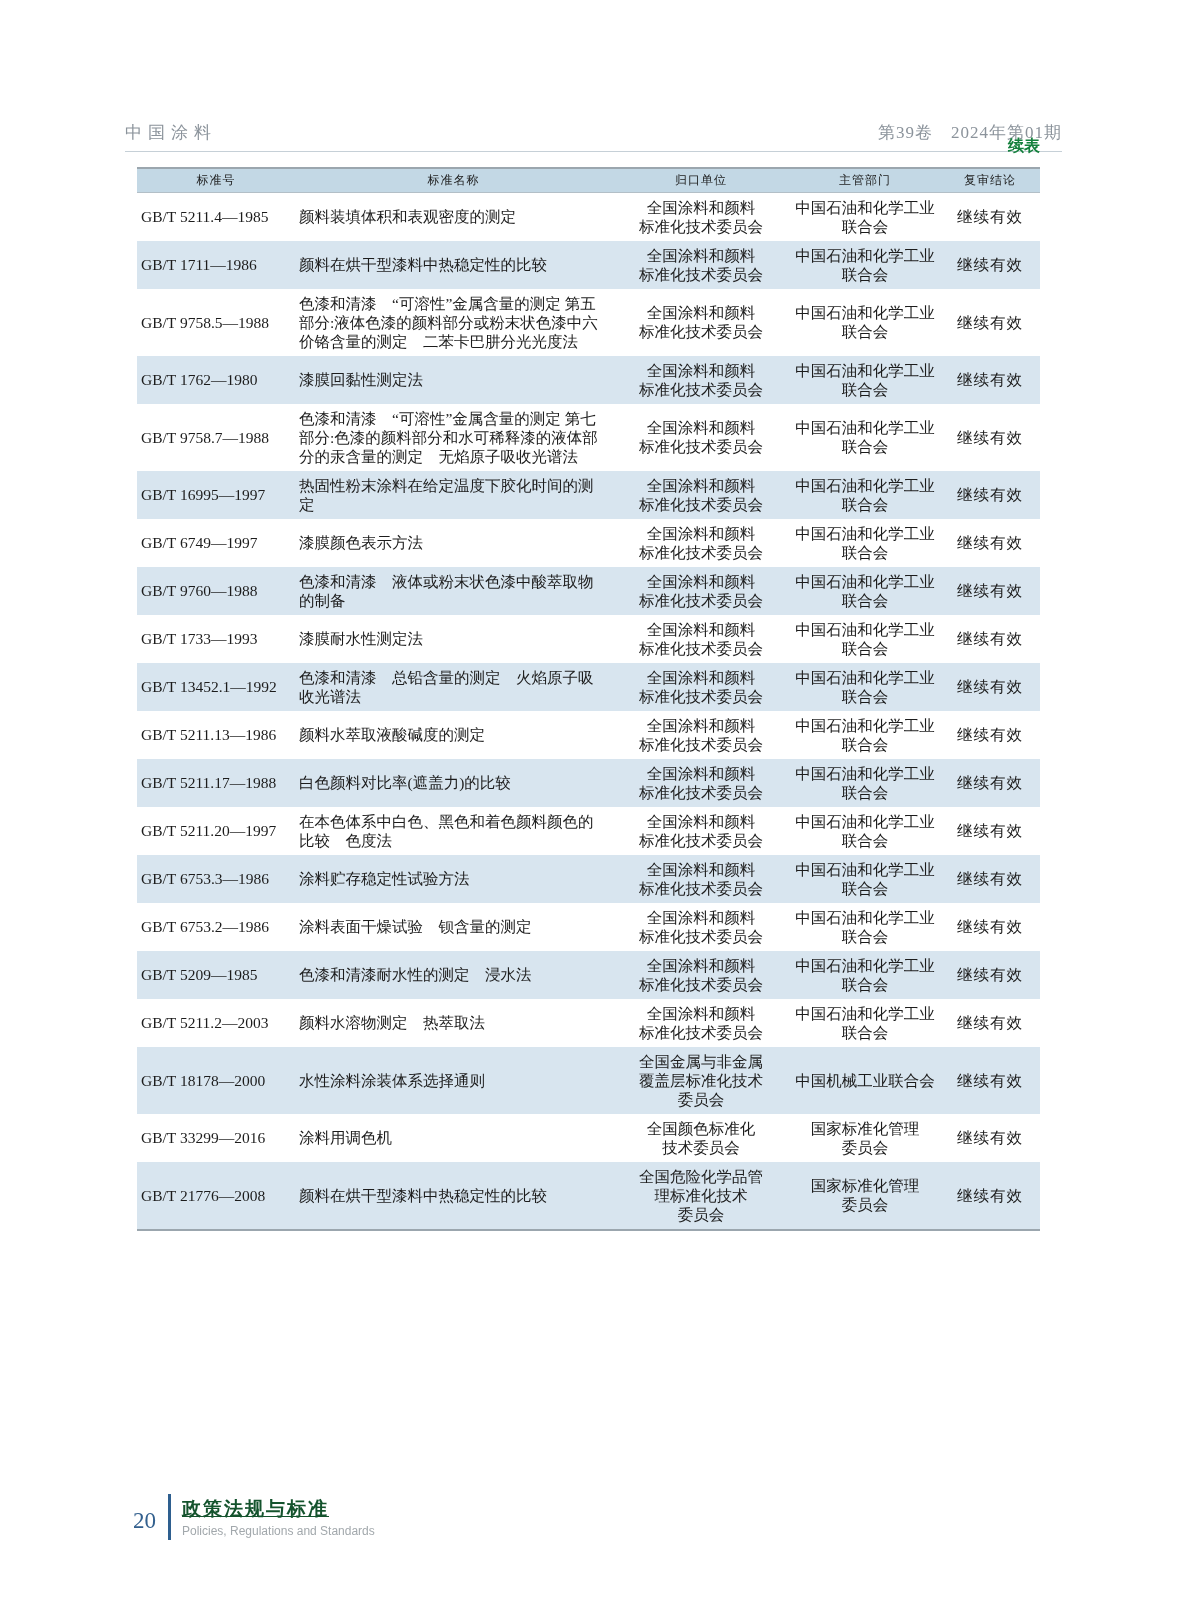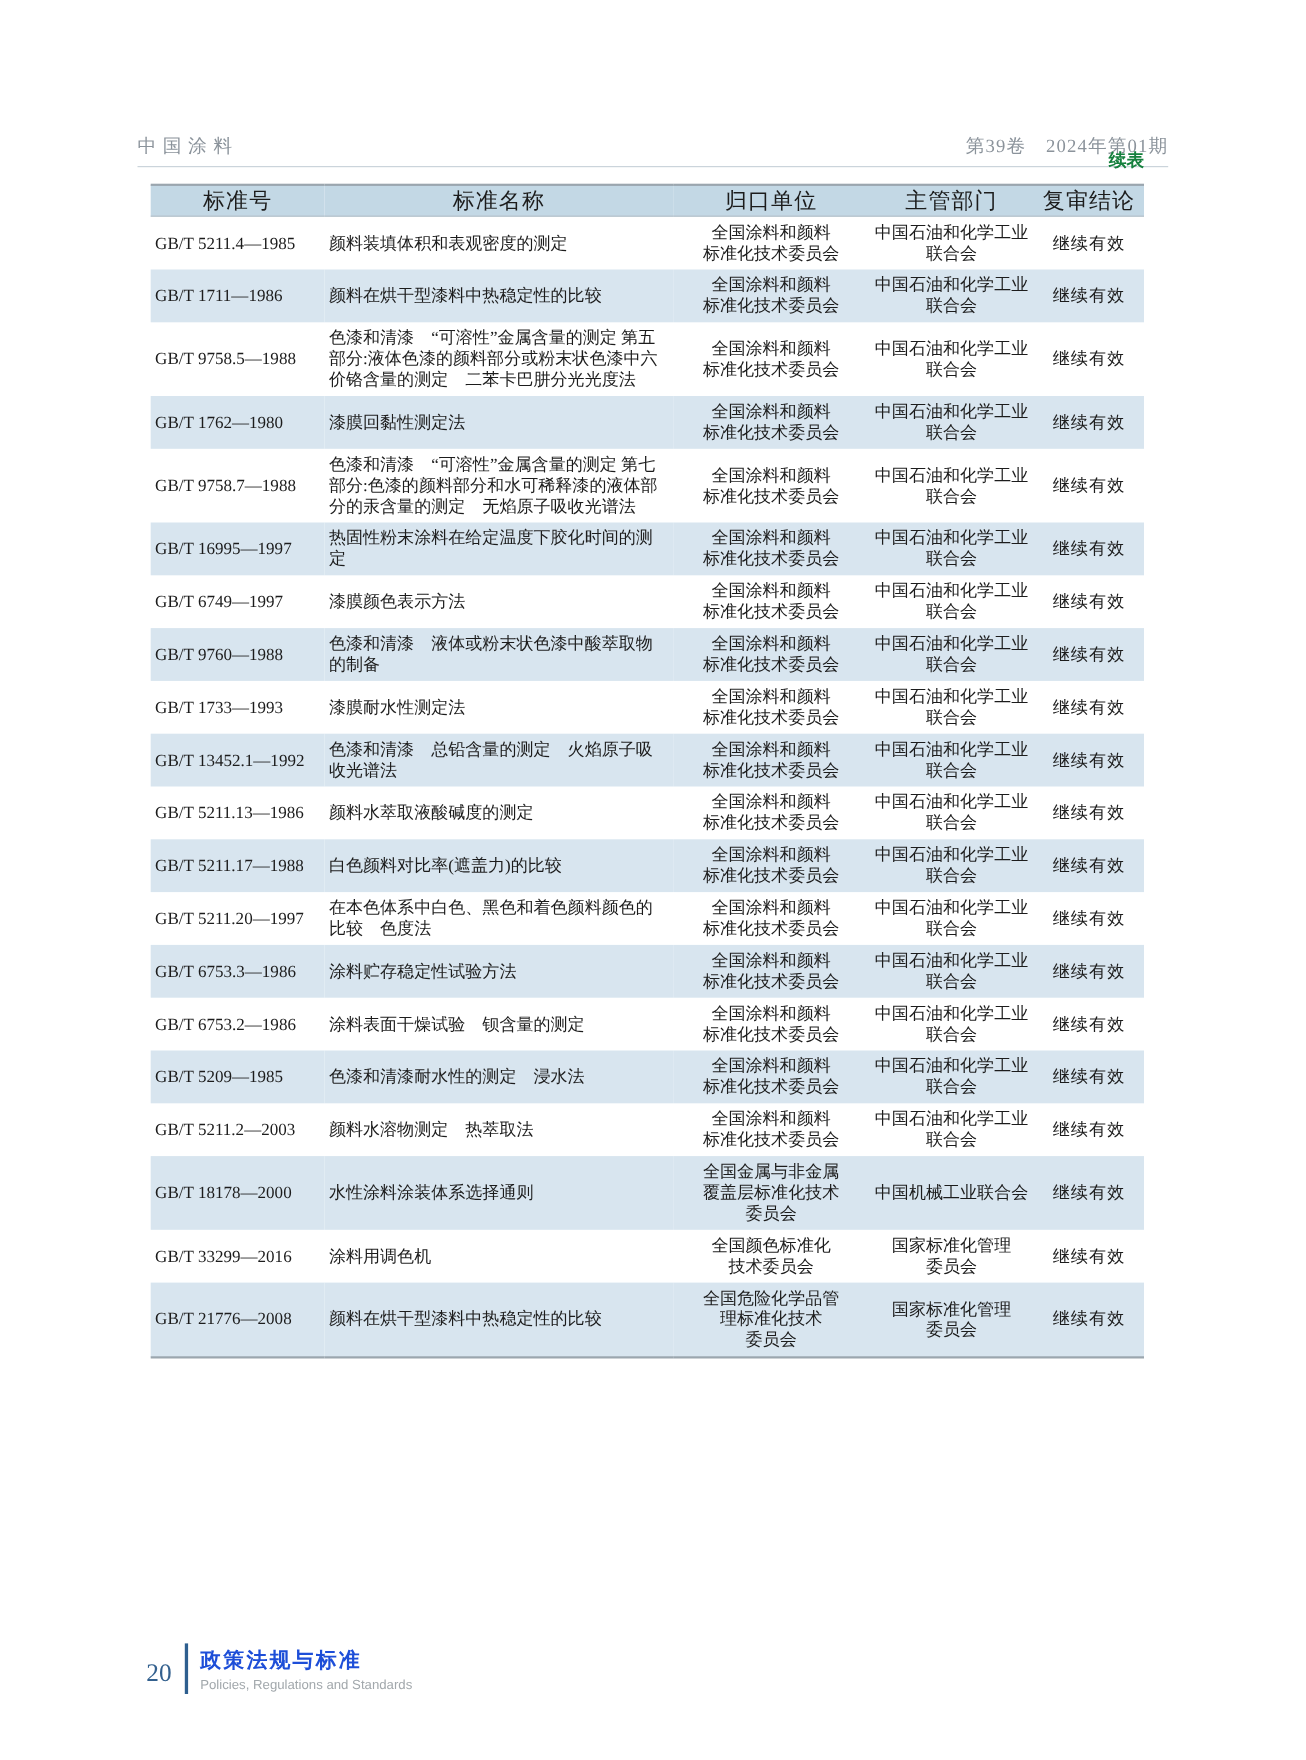--- a/index.html
+++ b/index.html
@@ -58,21 +58,21 @@
     top: 167px;
     width: 903px;
     border-collapse: collapse;
     table-layout: fixed;
   }
   table.standards th {
     background: var(--table-header-bg, #c3d8e5);
     border-top: 2px solid var(--border-dark);
     border-bottom: 1px solid var(--border-light);
     font-weight: normal;
-    font-size: 20px;
+    font-size: 12px;
     height: 24px;
     text-align: center;
     letter-spacing: 1px;
   }
   table.standards td {
     font-size: 15.5px;
     line-height: 19px;
     vertical-align: middle;
     padding: 5px 4px;
   }
@@ -110,22 +110,23 @@
   .footer-bar {
     width: 3px;
     height: 46px;
     background: var(--accent-blue, #2e5f8f);
     margin-right: 11px;
   }
   .footer-titles { font-family: "Liberation Sans", "DejaVu Sans", sans-serif; }
   .section-title-cn {
     font-size: 19px;
     font-weight: bold;
-    color: #1d4ed8;
+    color: #14532d;
     letter-spacing: 2px;
+    text-decoration: underline;
   }
   .section-title-en {
     font-size: 12px;
     color: #a2a8ac;
     margin-top: 2px;
   }
 </style>
 </head>
 <body>
 

